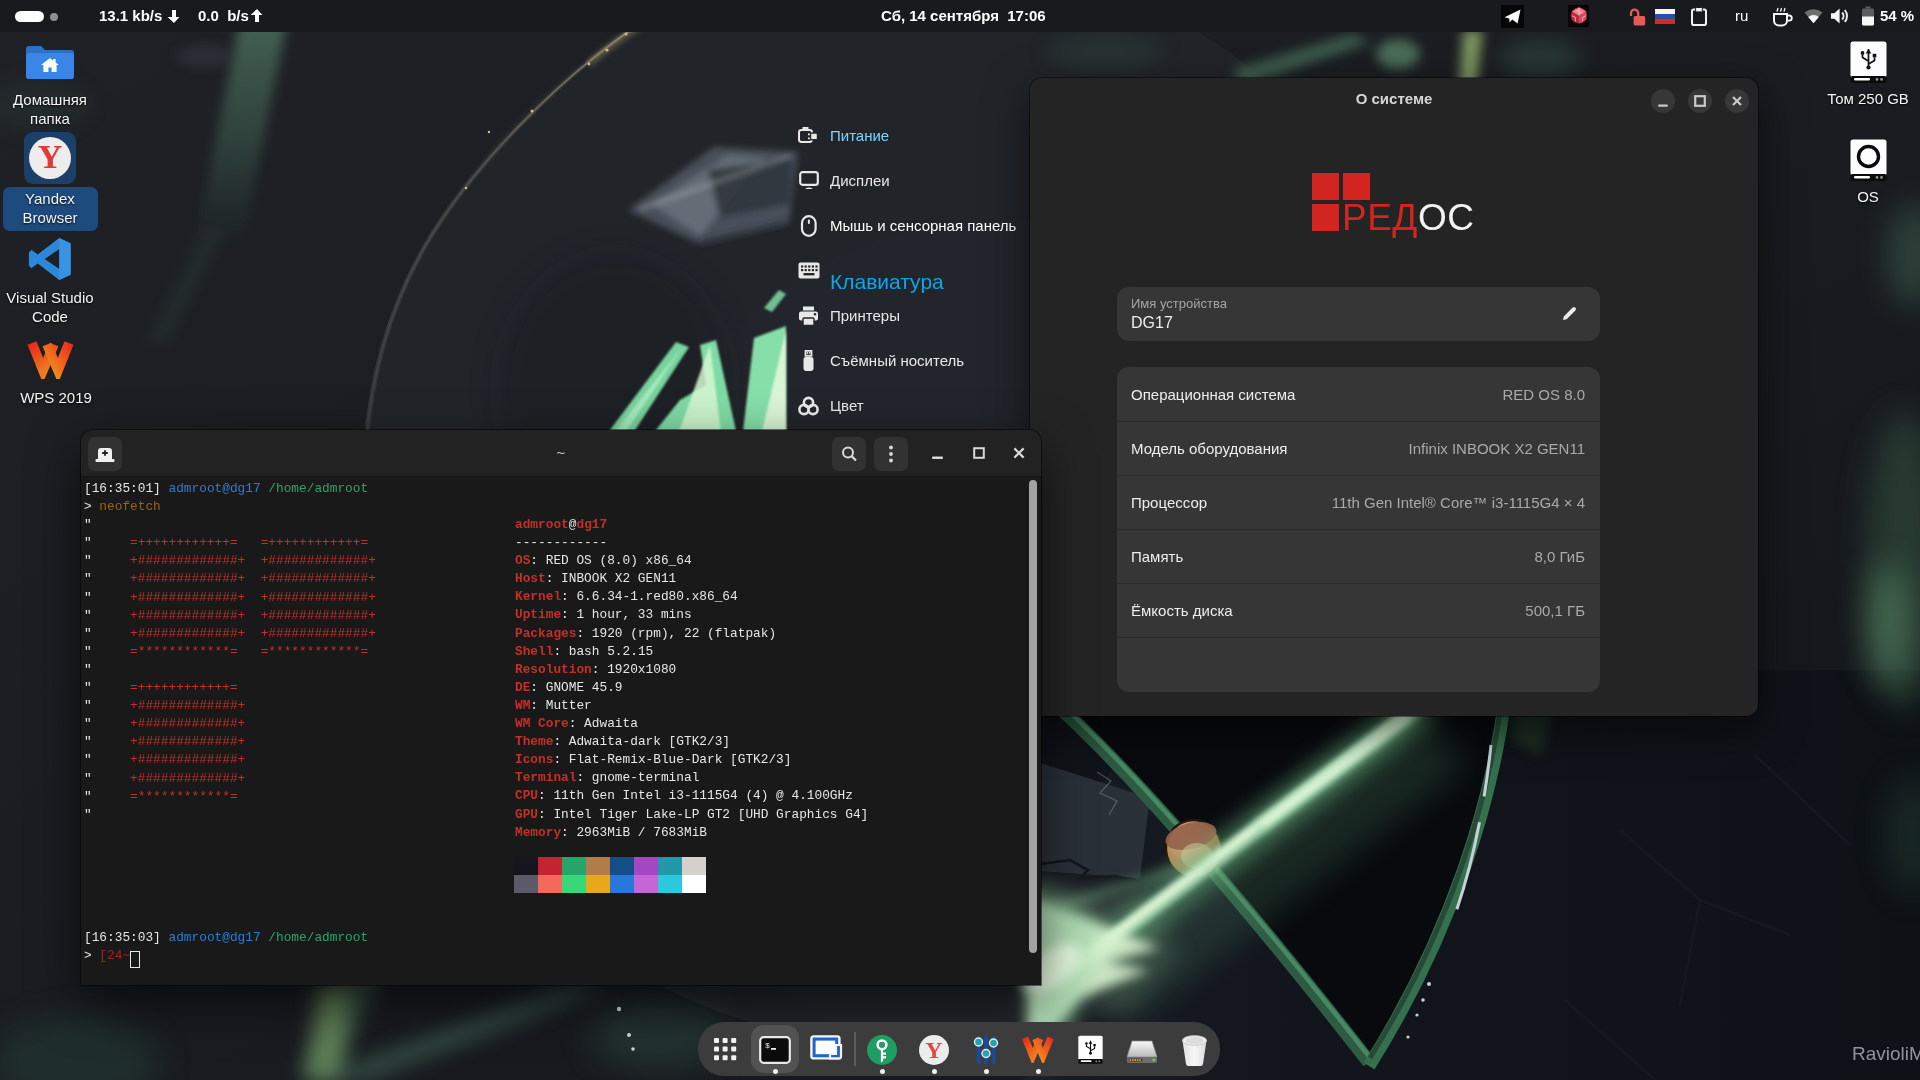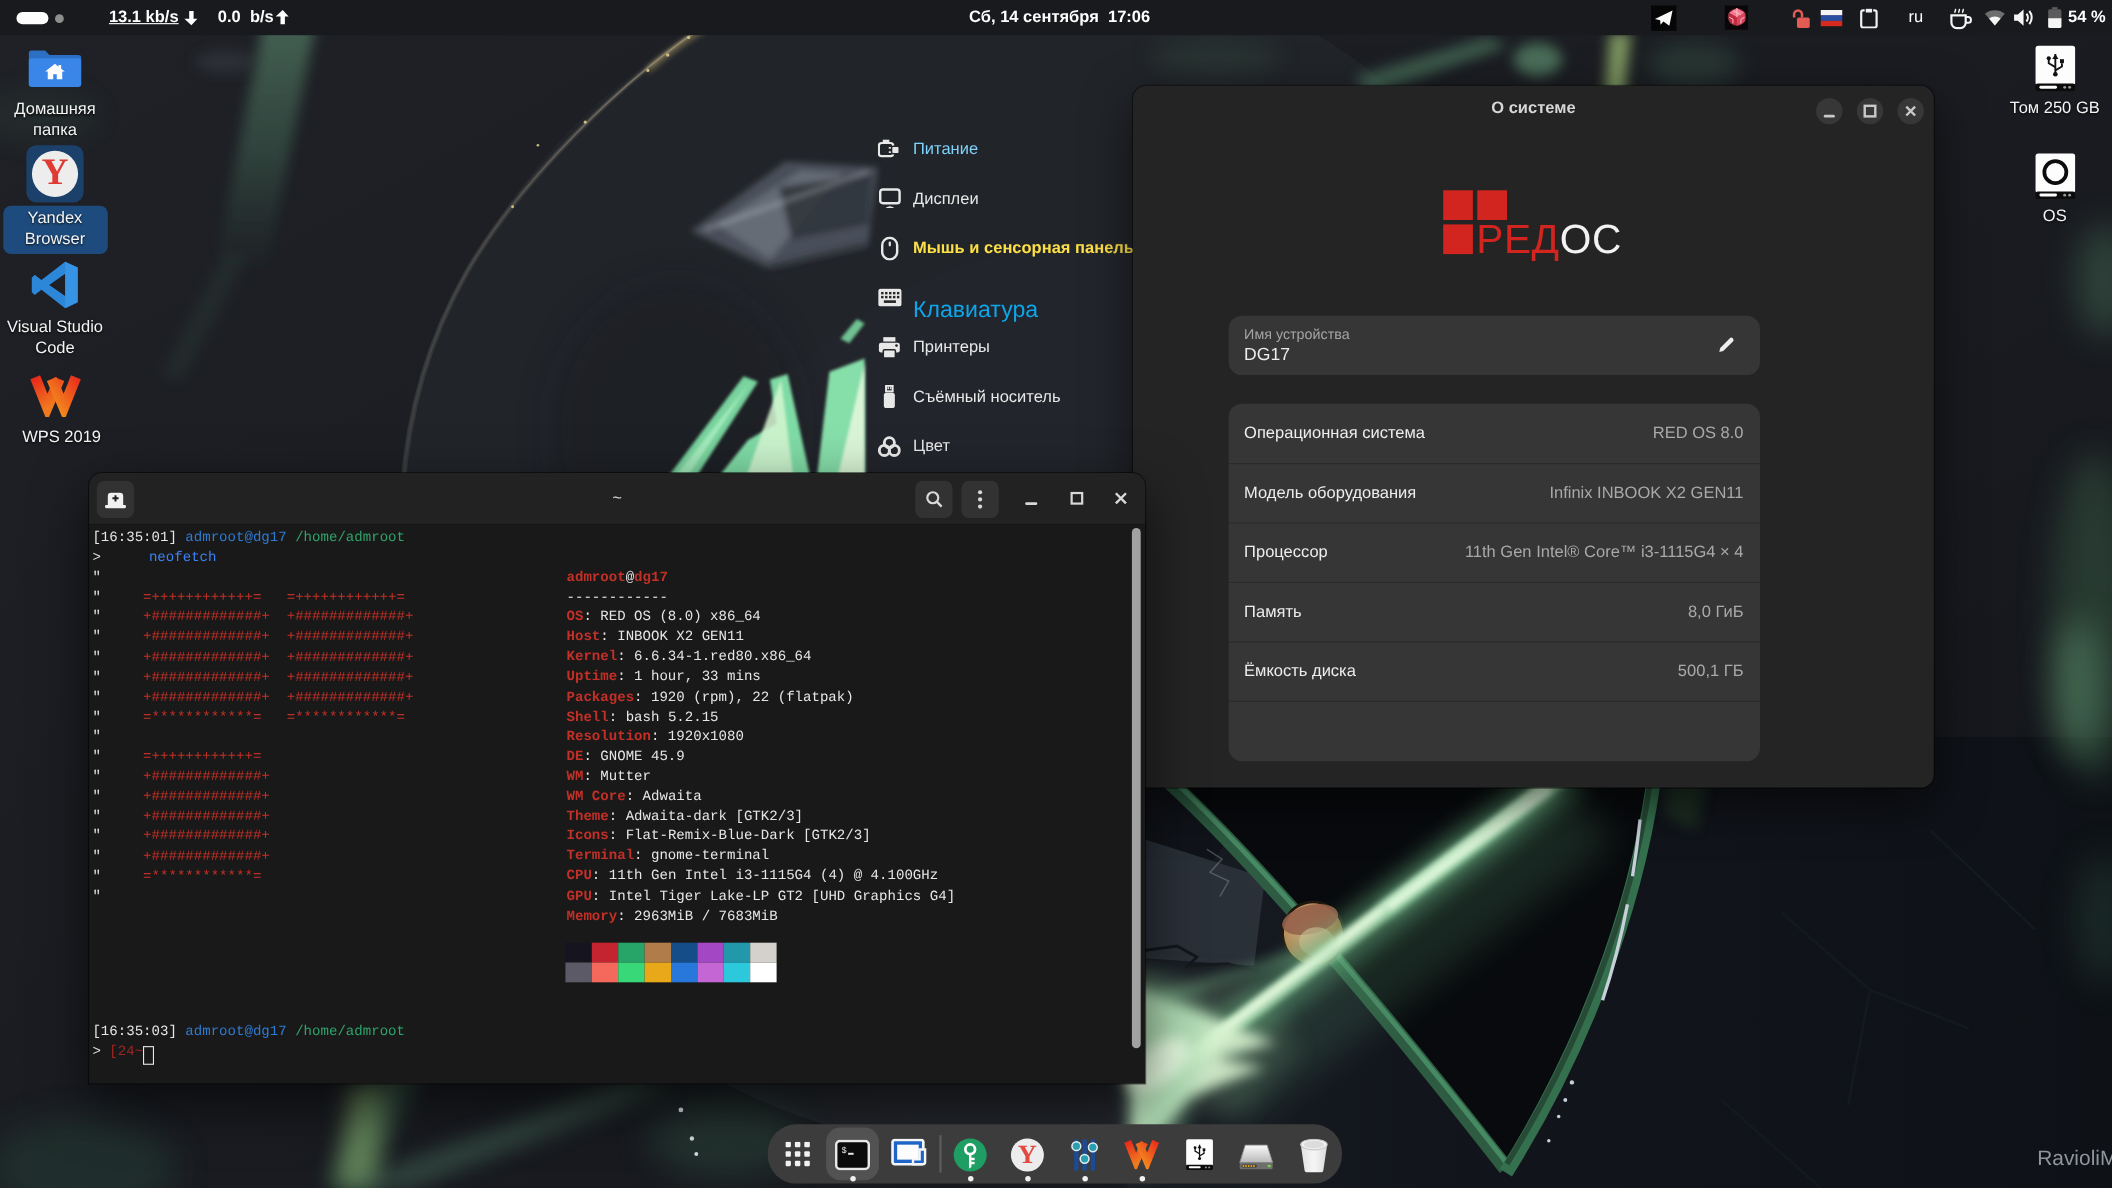--- a/index.html
+++ b/index.html
@@ -26,21 +26,21 @@
 .isep { position:absolute; left:0; width:100%; height:1px; background:#2a2a2a; }
 
 #term { left:81px; top:430px; width:960px; height:555px; background:#191919; z-index:30; border-radius:12px 12px 0 0; box-shadow:0 18px 50px rgba(0,0,0,0.6), 0 0 0 1px rgba(0,0,0,0.5); }
 #term header { position:absolute; left:0; top:0; width:100%; height:47px; background:#222222; border-radius:12px 12px 0 0; border-bottom:1px solid #141414; }
 .tbtn { position:absolute; width:34px; height:34px; top:7px; background:#323232; border-radius:7px; }
 pre.tt { position:absolute; font-family:"Liberation Mono",monospace; font-size:12.8px; line-height:18.1px; color:#e6e6e6; }
 .red { color:#c33027; }
 .bred { color:#c33027; font-weight:bold; }
 .blu { color:#2e7bd3; }
 .grn { color:#2ea46a; }
-.lime { color:#3b82f6;margin-left:36px; }
+.lime { color:#a16207; }
 
 #dock { position:absolute; left:698px; top:1022px; width:522px; height:54px; background:#3c3c3c; border-radius:26px; z-index:40; }
 .dot { position:absolute; width:5px; height:5px; border-radius:50%; background:#f0f0f0; top:47px; }
 #wm { position:absolute; left:1852px; top:1043px; color:#90959b; font-size:19px; z-index:4; }
 </style>
 </head>
 <body>
 <div id="stage">
 
 <svg class="abs" width="1920" height="1080" viewBox="0 0 1920 1080" style="left:0;top:0;z-index:0;">
@@ -204,21 +204,21 @@
 <ellipse cx="1914" cy="255" rx="26" ry="52" fill="#4d7a5f" opacity="0.42" filter="url(#b16)"></ellipse>
 <ellipse cx="1904" cy="560" rx="38" ry="150" fill="#3d6349" opacity="0.45" filter="url(#b16)"></ellipse>
 <ellipse cx="1888" cy="625" rx="20" ry="62" fill="#639c74" opacity="0.5" filter="url(#b16)"></ellipse>
 <ellipse cx="1912" cy="835" rx="26" ry="60" fill="#2c4a3a" opacity="0.4" filter="url(#b16)"></ellipse>
 </svg>
 <div id="wm">RavioliM</div>
 
 <div id="topbar">
   <div style="position:absolute;left:15px;top:11px;width:29px;height:11px;background:#fdfdfd;border-radius:6px;"></div>
   <div style="position:absolute;left:50px;top:13px;width:8px;height:8px;background:#8e8e8e;border-radius:50%;"></div>
-  <div class="txt" style="left:99px;text-decoration:underline;">13.1 kb/s</div>
+  <div class="txt" style="left:99px;">13.1 kb/s</div>
   <svg class="abs" style="left:167px;top:9px;" width="14" height="15" viewBox="0 0 14 15">
         <path d="M5 1 h4 v7 h3.4 L7 14 L0.6 8 H5 Z" fill="#fff"></path>
       </svg>
   <div class="txt" style="left:198px;">0.0&nbsp; b/s</div>
   <svg class="abs" style="left:250px;top:8px;" width="14" height="15" viewBox="0 0 14 15">
         <path d="M5 14 h4 V7 h3.4 L7 1 L0.6 7 H5 Z" fill="#fff"></path>
       </svg>
   <div class="txt" style="left:881px;">Сб, 14 сентября&nbsp; 17:06</div>
 
   <div style="position:absolute;left:1501px;top:5px;width:23px;height:23px;background:#060606;"></div>
@@ -354,21 +354,21 @@
   <svg class="abs" style="left:799px;top:171px;" width="20" height="19" viewBox="0 0 20 19">
         <rect x="1.2" y="1.2" width="17.6" height="12.6" rx="2.4" fill="none" stroke="#e8e8e8" stroke-width="2.2"></rect>
         <path d="M6 18 a7 7 0 0 1 8 0 Z" fill="#e8e8e8"></path>
       </svg>
   <div class="abs" style="left:830px;top:172px;font-size:15px;color:#e8e8e8;white-space:nowrap;">Дисплеи</div>
 
   <svg class="abs" style="left:800px;top:215px;" width="18" height="22" viewBox="0 0 18 22">
         <rect x="2" y="1.2" width="13.6" height="19.6" rx="6.8" fill="none" stroke="#e8e8e8" stroke-width="2.2"></rect>
         <rect x="7.9" y="4.5" width="2" height="4.5" rx="1" fill="#e8e8e8"></rect>
       </svg>
-  <div class="abs" style="left:830px;top:217px;font-size:15px;color:#fde047;white-space:nowrap;font-weight:bold;">Мышь и сенсорная панель</div>
+  <div class="abs" style="left:830px;top:217px;font-size:15px;color:#ffffff;white-space:nowrap;">Мышь и сенсорная панель</div>
 
   <svg class="abs" style="left:798px;top:262px;" width="22" height="17" viewBox="0 0 22 17">
         <rect x="0.5" y="0.5" width="21" height="16" rx="2" fill="#e8e8e8"></rect>
         <g fill="#262626">
           <rect x="3" y="3.4" width="2.2" height="2.2"></rect>
           <rect x="6.6" y="3.4" width="2.2" height="2.2"></rect>
           <rect x="10.2" y="3.4" width="2.2" height="2.2"></rect>
           <rect x="13.8" y="3.4" width="2.2" height="2.2"></rect>
           <rect x="17.4" y="3.4" width="2.2" height="2.2"></rect>
           <rect x="3" y="7" width="2.2" height="2.2"></rect>

